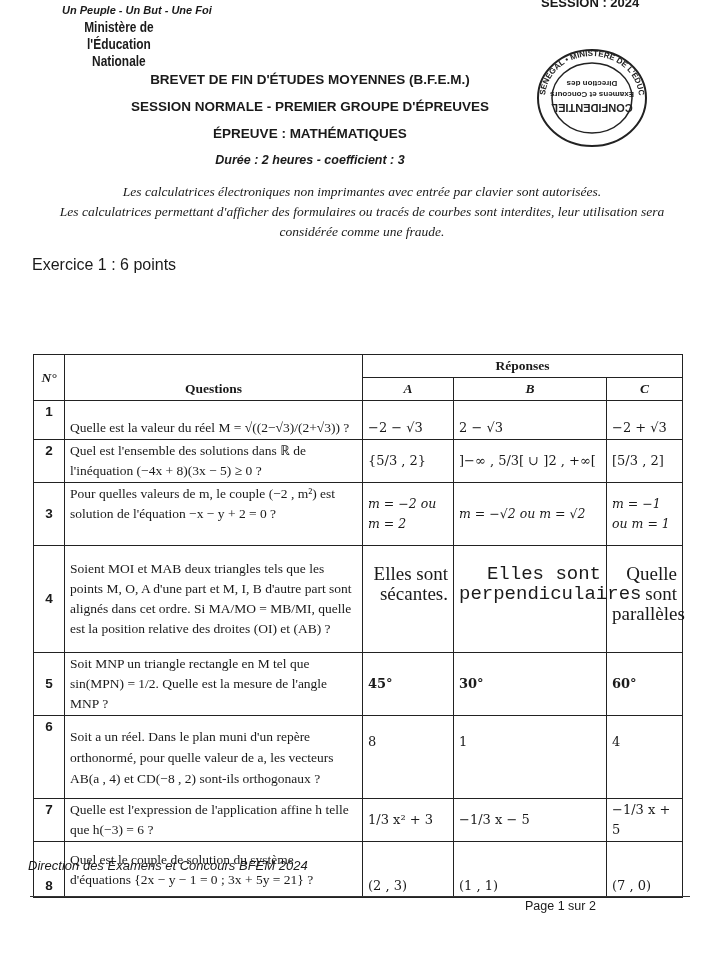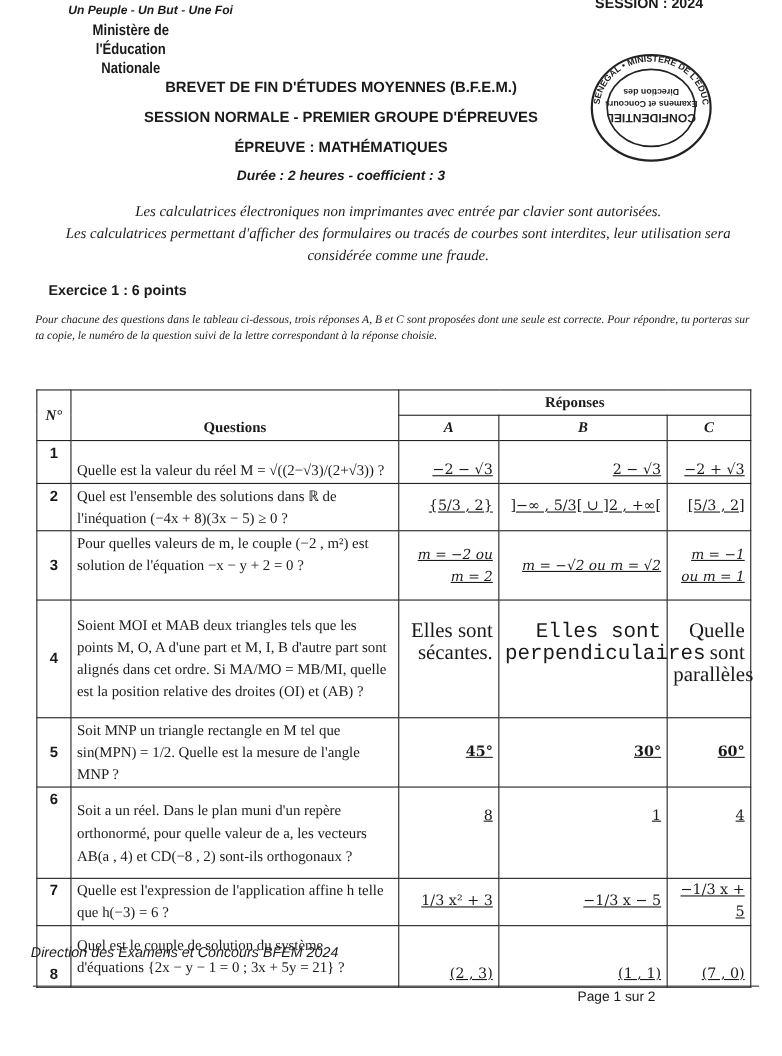--- a/index.html
+++ b/index.html
@@ -5,27 +5,27 @@
   html, body { margin:0; padding:0; background:#fff; }
   body { width:711px; height:960px; position:relative; overflow:hidden; color:#1a1a1a; font-family:"Liberation Serif", serif; }
   .abs { position:absolute; }
   .sans { font-family:"Liberation Sans", sans-serif; }
   .motto { left:62px; top:4px; font-size:11px; font-style:italic; font-weight:bold;text-align:right; }
   .ministry { left:56px; top:19px; width:148px; text-align:center; font-size:14px; font-weight:bold; line-height:17px; transform:scaleX(0.85); transform-origin:left top; }
   .session { left:541px; top:-5px; font-size:13px; font-weight:bold; }
   .title { left:100px; width:420px; text-align:center; font-weight:bold; font-size:13.5px; }
   .seal { left:535px; top:46px; width:114px; height:104px; }
   .intro { left:32px; font-style:italic; font-size:13.5px; line-height:20px; width:660px;text-align:center; }
-  .exo { left:44px; top:256px; font-size:13px; font-weight:bold; }
+  .exo { left:32px; top:256px; font-size:16px; font-weight:normal; }
   .instr { left:32px; top:285px; font-style:italic; font-size:10.5px; line-height:14px; width:660px; }
   table.qcm { position:absolute; left:33px; top:354px; width:649px; border-collapse:collapse; table-layout:fixed; font-size:13.5px; }
   table.qcm td, table.qcm th { border:1.3px solid #222; padding:1px 5px; vertical-align:middle; line-height:20px; }
   table.qcm th { font-weight:bold; }
   .num { text-align:center; font-weight:bold; font-family:"Liberation Sans", sans-serif; }
-  .ans { text-align:right; font-family:"DejaVu Serif", serif; font-size:13px;text-decoration:underline; }
+  .ans { text-align:left; font-family:"DejaVu Serif", serif; font-size:13px; }
   .ans-left { text-align:right; font-size:19px; }
   .m { font-style:italic; font-family:"DejaVu Serif", serif; font-size:12.5px; }
   .vtop { vertical-align:top !important; }
   .vbot { vertical-align:bottom !important; }
   .footer-line { left:30px; top:896px; width:660px; border-top:1.5px solid #333; }
   .footer-left { left:28px; top:858px; font-size:13px;font-style:italic; }
   .footer-right { left:525px; top:899px; font-size:12.5px; }
 </style>
 </head>
 <body>
@@ -56,21 +56,20 @@
       <textPath href="#sealArc" startOffset="2%">SENEGAL • MINISTERE DE L'EDUCATION</textPath>
     </text>
   </svg>
 </div>
 
 <div class="abs intro" style="top:182px">Les calculatrices électroniques non imprimantes avec entrée par clavier sont autorisées.</div>
 <div class="abs intro" style="top:202px">Les calculatrices permettant d'afficher des formulaires ou tracés de courbes sont interdites, leur utilisation sera considérée comme une fraude.</div>
 
 <div class="abs sans exo">Exercice 1 : 6 points</div>
 <div class="abs instr">
-  <div>Pour chacune des questions dans le tableau ci-dessous, trois réponses A, B et C sont proposées dont une seule est correcte. Pour répondre, tu porteras sur ta copie, le numéro de la question suivi de la lettre correspondant à la réponse choisie.</div>
 </div>
 
 <table class="qcm">
   <colgroup>
     <col style="width:31px">
       <col style="width:298px">
       <col style="width:91px">
       <col style="width:153px">
       <col style="width:76px">
   </colgroup>

